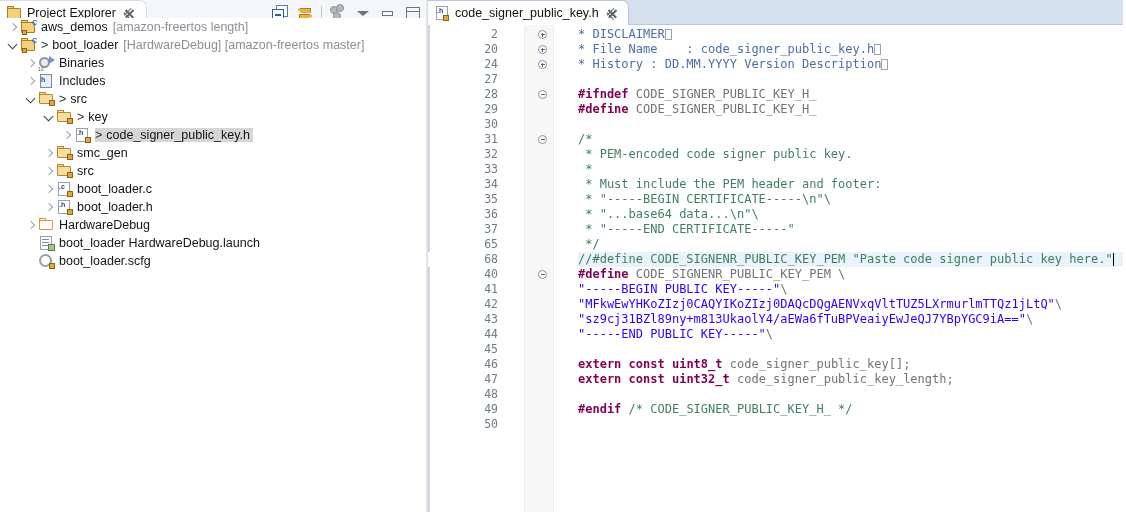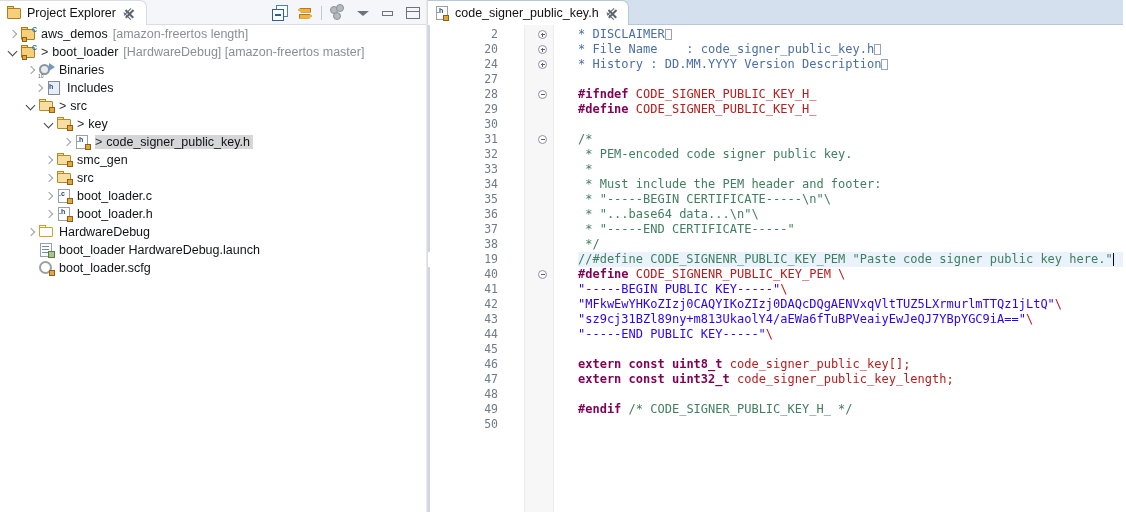--- a/index.html
+++ b/index.html
@@ -89,21 +89,21 @@
     border-left:6px solid transparent;border-right:6px solid transparent;
     border-top:5px solid #6d737c;
   }
   
   .ic-min .bar{position:absolute;left:3px;top:7px;width:11px;height:5px;border:1.3px solid #6d737c;box-sizing:border-box;}
   
   .ic-max .box{position:absolute;left:2px;top:3px;width:14px;height:12px;border:1.3px solid #6d737c;box-sizing:border-box;}
   .ic-max .box:before{content:"";position:absolute;left:0;top:0;right:0;height:3px;border-bottom:1.3px solid #6d737c;}
 
   
-  .tree{position:absolute;top:25px;left:0;width:425px;height:487px;overflow:hidden;background:#fff;}
+  .tree{position:absolute;top:18px;left:0;width:425px;height:487px;overflow:hidden;background:#fff;}
   .trow{
     position:relative;height:18px;display:flex;align-items:center;
     white-space:nowrap;font-size:12.5px;color:#101418;
   }
   .twist{
     width:14px;height:18px;flex:0 0 auto;position:relative;
   }
   .twist.collapsed:before{
     content:"";position:absolute;left:4px;top:5.5px;
     width:5px;height:5px;border-right:1.6px solid #9aa0a7;border-bottom:1.6px solid #9aa0a7;
@@ -237,21 +237,21 @@
   .ctext{
     position:absolute;left:126px;top:0;height:15px;line-height:15px;right:0;
     font-family:"DejaVu Sans Mono","Liberation Mono",monospace;font-size:12px;
     white-space:pre;color:#000;margin-left:24px;
   }
   .cm{color:#3f7f5f;}          
   .cmb{color:#4a6fa5;}         
   .pre{color:#7f0055;font-weight:bold;}  
   .kw{color:#7f0055;font-weight:bold;}
   .str{color:#2a00ff;}
-  .plain{color:#b91c1c;}
+  .plain{color:#737373;}
   .ph{
     display:inline-block;width:7px;height:11px;border:1px solid #9aa4b0;
     box-sizing:border-box;vertical-align:-2px;background:#fff;
   }
   .caret{
     display:inline-block;width:1.6px;height:13px;background:#000;vertical-align:-3px;
   }
 </style>
 </head>
 <body>
@@ -330,21 +330,21 @@
           <span class="twist collapsed"></span>
           <span class="ticon ic-binaries">
             <span class="gear"></span>
             <span class="play"></span>
             <span class="n">10</span>
           </span>
           <span class="tlabel">
             <span>Binaries</span>
           </span>
         </div>
-        <div class="trow" style="padding-left: 32px;">
+        <div class="trow" style="padding-left: 24px;">
           <span class="twist collapsed"></span>
           <span class="ticon ic-includes">
             <span class="page"></span>
             <span class="h">h</span>
           </span>
           <span class="tlabel">
             <span>Includes</span>
           </span>
         </div>
         <div class="trow" style="padding-left: 24px;">
@@ -557,26 +557,26 @@
             <div class="numcell">36</div>
             <div class="foldcell"></div>
             <div class="ctext"><span class="cm"> * "...base64 data...\n"\</span></div>
           </div>
           <div class="lrow">
             <div class="numcell">37</div>
             <div class="foldcell"></div>
             <div class="ctext"><span class="cm"> * "-----END CERTIFICATE-----"</span></div>
           </div>
           <div class="lrow">
-            <div class="numcell">38</div>
+            <div class="numcell">65</div>
             <div class="foldcell"></div>
             <div class="ctext"><span class="cm"> */</span></div>
           </div>
           <div class="lrow cur">
-            <div class="numcell">19</div>
+            <div class="numcell">68</div>
             <div class="foldcell"></div>
             <div class="ctext"><span class="cm">//#define CODE_SIGNENR_PUBLIC_KEY_PEM "Paste code signer public key here."</span><span class="caret"></span></div>
           </div>
           <div class="lrow">
             <div class="numcell">40</div>
             <div class="foldcell">
               <span class="fmark"></span>
             </div>
             <div class="ctext"><span class="pre">#define</span><span class="plain"> CODE_SIGNENR_PUBLIC_KEY_PEM \</span></div>
           </div>

